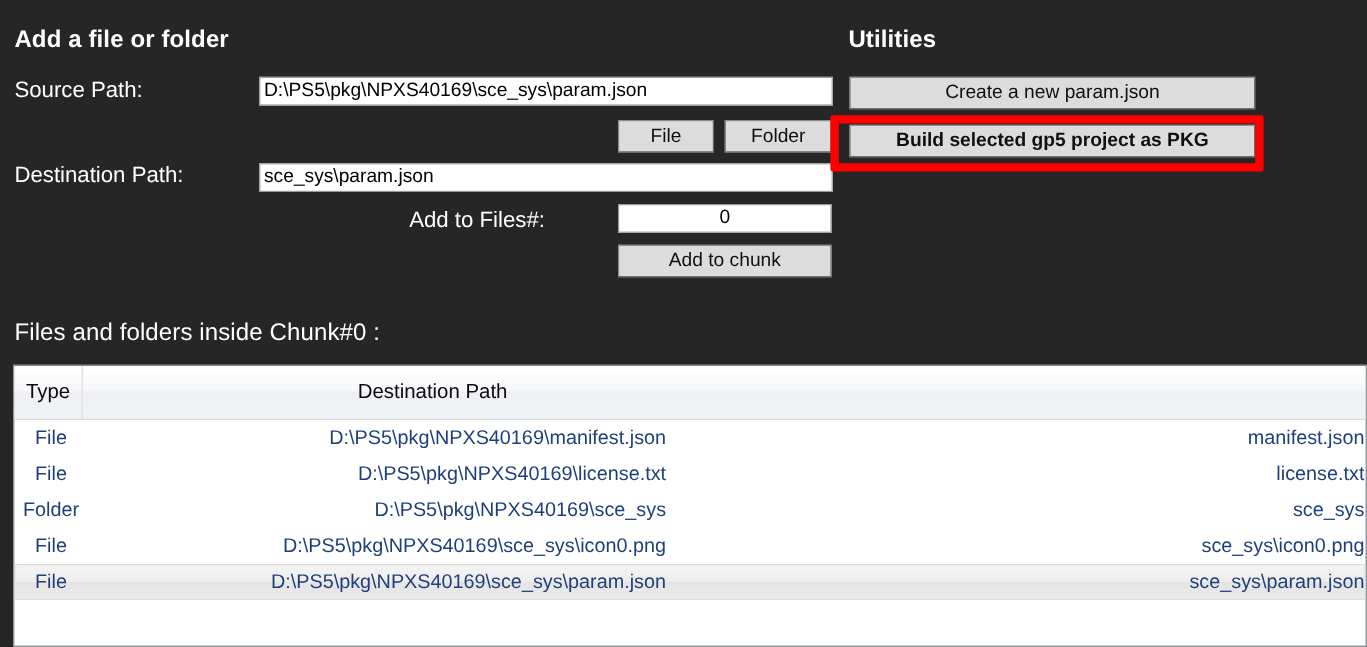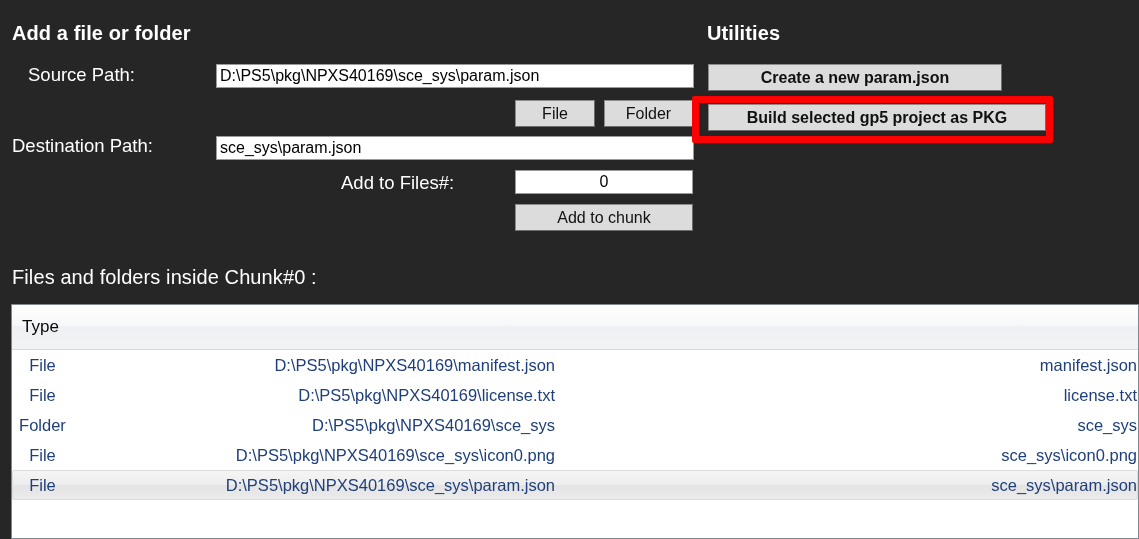--- a/index.html
+++ b/index.html
@@ -133,52 +133,53 @@
     text-align: center;
     padding-left: 2px;
   }
   .lv-td.path { padding-left: 8px; }
 </style>
 </head>
 <body>
 
 <div class="abs section-title" style="left:12px; top:22px;">Add a file or folder</div>
 
-<div class="abs field-label" style="left:28px; top:64px;">Source Path:</div>
+<div class="abs field-label" style="left:12px; top:64px;">Source Path:</div>
 
 <input class="abs win-input" type="text" style="left: 216px; top: 64px; width: 478px; height: 24px;" value="D:\PS5\pkg\NPXS40169\sce_sys\param.json">
 
 <div class="abs win-button" style="left:515px; top:100px; width:80px; height:27px;">File</div>
 
 <div class="abs win-button" style="left:604px; top:100px; width:89px; height:27px;">Folder</div>
 
 <div class="abs field-label" style="left:12px; top:135px;">Destination Path:</div>
 
 <input class="abs win-input" type="text" style="left: 216px; top: 136px; width: 478px; height: 24px;" value="sce_sys\param.json">
 
 <div class="abs field-label" style="left:341px; top:172px;">Add to Files#:</div>
 
 <input class="abs win-input center" type="text" style="left: 515px; top: 170px; width: 178px; height: 24px;" value="0">
 
 <div class="abs win-button" style="left:515px; top:204px; width:178px; height:27px;">Add to chunk</div>
 
 <div class="abs section-title" style="left:707px; top:22px;">Utilities</div>
 
-<div class="abs win-button" style="left:708px; top:64px; width:294px; height:27px;font-weight:bold;">Create a new param.json</div>
+<div class="abs win-button" style="left:708px; top:64px; width:338px; height:27px;">Create a new param.json</div>
 
 <div class="abs win-button" style="left:708px; top:104px; width:338px; height:27px;font-weight:bold;">Build selected gp5 project as PKG</div>
 
 <div class="abs red-highlight" style="left:692px; top:96px; width:361px; height:47px;"></div>
 
 <div class="abs section-title" style="left:12px; top:266px; font-weight:normal; font-size:20px;">Files and folders inside Chunk#0 :</div>
 
 <div class="abs listview" style="left:11px; top:304px; width:1128px; height:235px;">
 
   <div class="lv-header">
     <div class="lv-th" style="width:57px;">Type</div>
+    <div class="lv-th" style="width:583px;">Destination Path</div>
   </div>
 
   <div class="lv-body">
 
     <div class="lv-row">
       <span class="lv-td type" style="width:57px;">File</span>
       <span class="lv-td path" style="width:486px;">D:\PS5\pkg\NPXS40169\manifest.json</span>
       <span class="lv-td path" style="width:583px;">manifest.json</span>
     </div>
 

